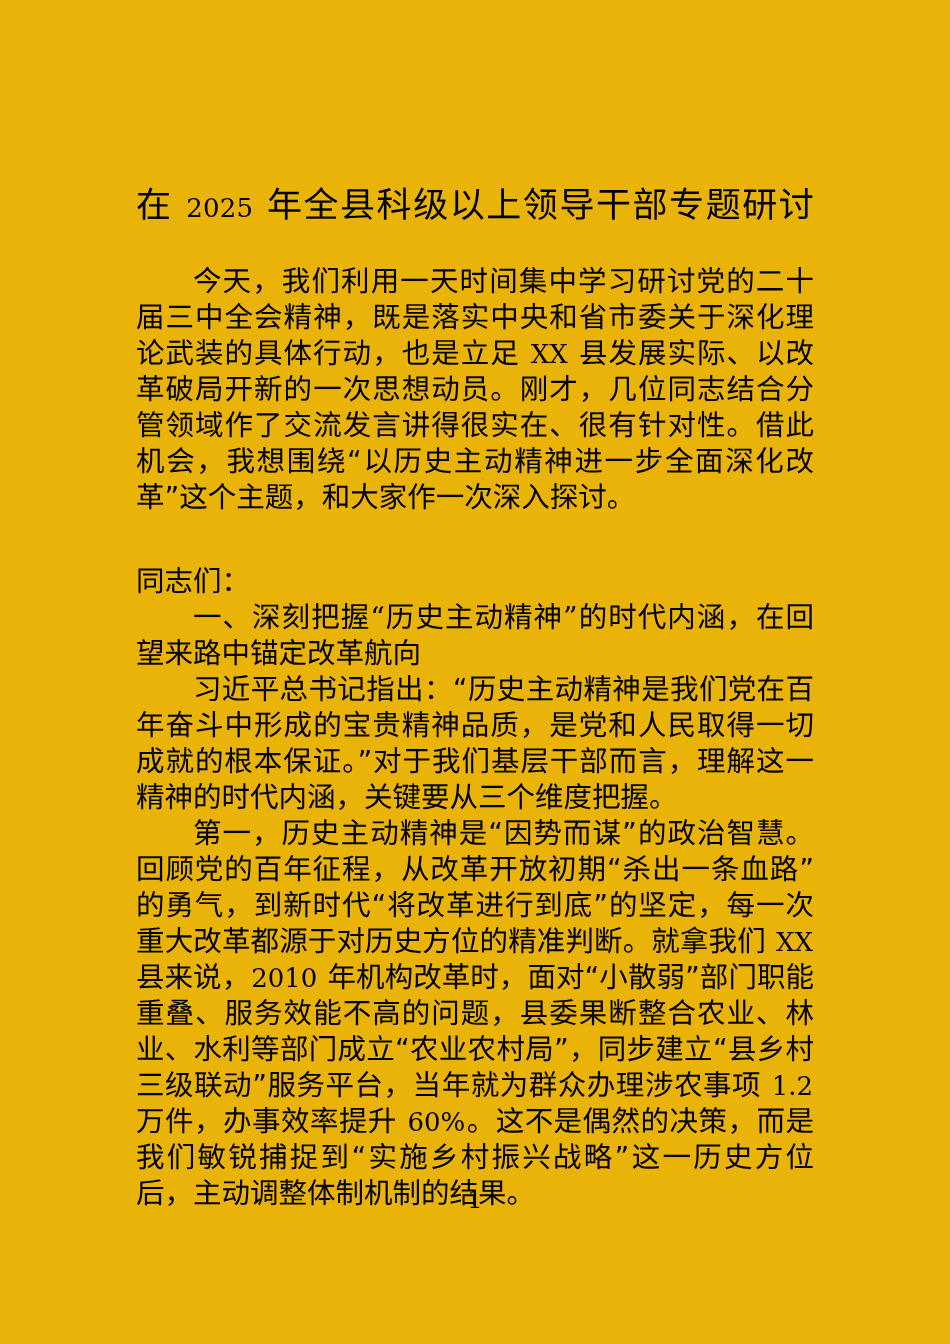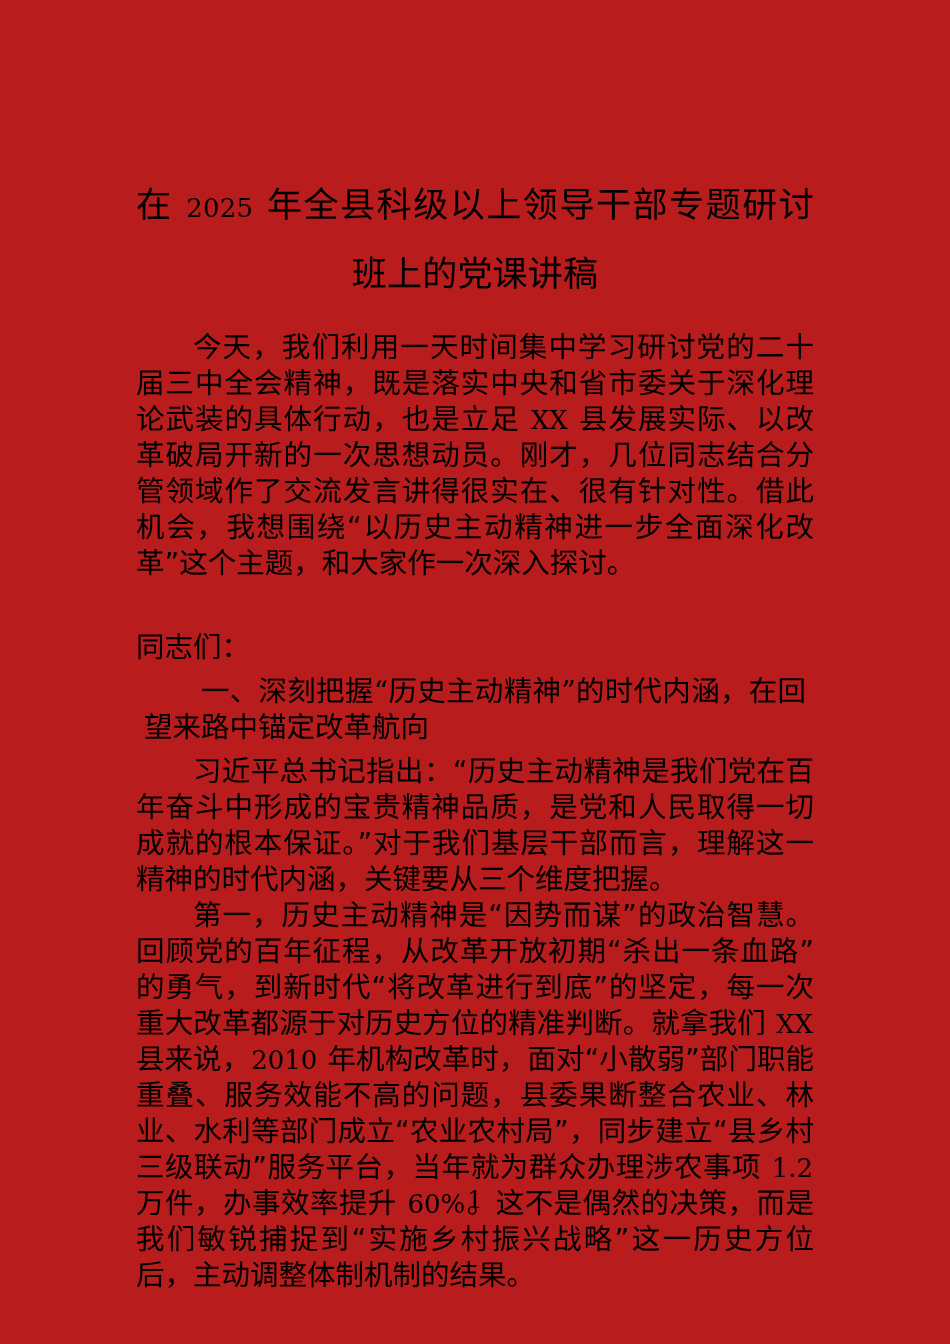--- a/index.html
+++ b/index.html
@@ -14,21 +14,21 @@
     position: relative;
     overflow: hidden;
     font-family: "DejaVu Sans", "Liberation Sans", sans-serif;
     color: #000000;
     -webkit-font-smoothing: antialiased;
   }
 
   .page {
     position: absolute;
     inset: 0;
-    background: #b91c1c;
+    background: #eab308;
   }
 
   
   .doc-body {
     position: absolute;
     left: 136px;
     top: 0;
     width: 678px;
   }
 
@@ -69,21 +69,21 @@
     text-indent: 2em;
   }
   .para.lead {
     margin-top: 48px;
   }
   .heading-para {
     font-size: 28.5px;
     line-height: 36px;
     text-align: justify;
     text-justify: inter-ideograph;
-    margin: 8px;
+    margin: 0;
     text-indent: 2em;
     word-break: break-all;
     font-family: "DejaVu Serif", "Liberation Serif", serif;
     font-weight: 400;
   }
 
   
   .lat {
     font-family: "DejaVu Serif", "Liberation Serif", serif;
     font-size: 26px;
@@ -105,21 +105,20 @@
 </style>
 </head>
 <body>
 
 <div class="page">
 
   <div class="doc-body">
 
     <h1 class="doc-title">
       <span class="title-line title-line-1">在 <span class="lat">2025</span> 年全县科级以上领导干部专题研讨</span>
-      <span class="title-line title-line-2">班上的党课讲稿</span>
     </h1>
 
     <p class="para indent">今天，我们利用一天时间集中学习研讨党的二十届三中全会精神，既是落实中央和省市委关于深化理论武装的具体行动，也是立足 <span class="lat">XX</span> 县发展实际、以改革破局开新的一次思想动员。刚才，几位同志结合分管领域作了交流发言讲得很实在、很有针对性。借此机会，我想围绕“以历史主动精神进一步全面深化改革”这个主题，和大家作一次深入探讨。</p>
 
     <p class="para lead">同志们：</p>
 
     <p class="heading-para">一、深刻把握“历史主动精神”的时代内涵，在回望来路中锚定改革航向</p>
 
     <p class="para indent">习近平总书记指出：“历史主动精神是我们党在百年奋斗中形成的宝贵精神品质，是党和人民取得一切成就的根本保证。”对于我们基层干部而言，理解这一精神的时代内涵，关键要从三个维度把握。</p>
 

